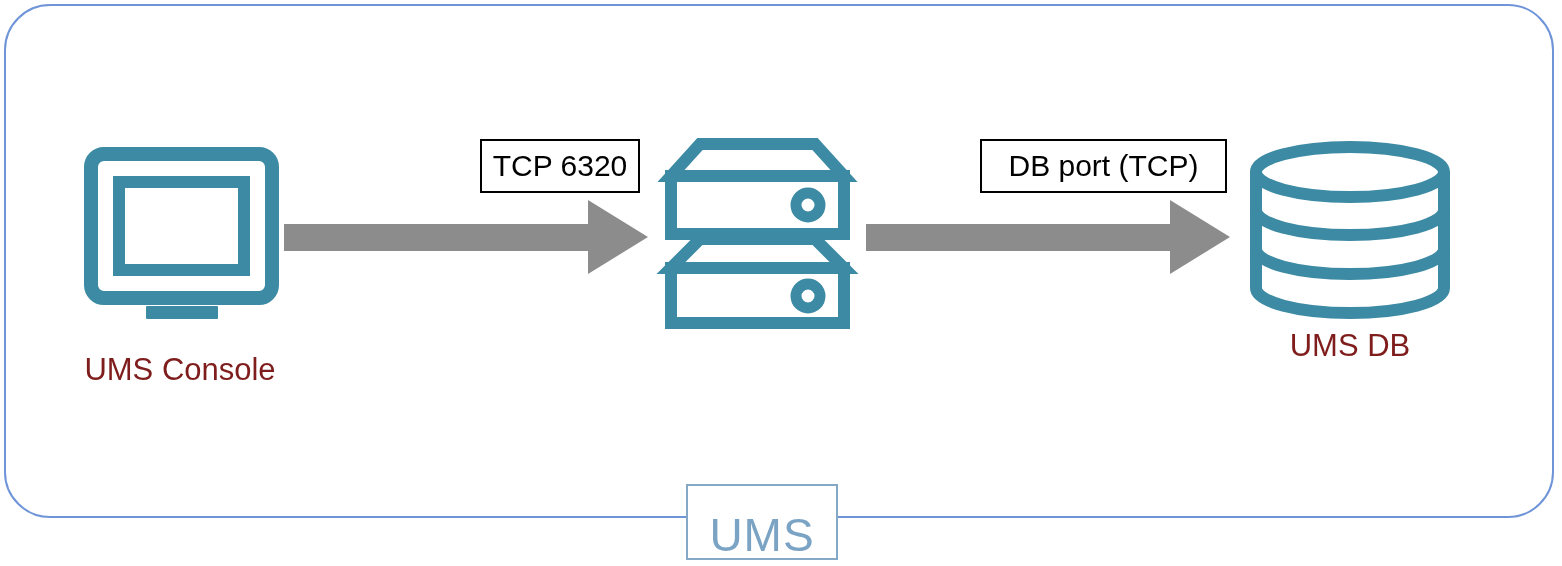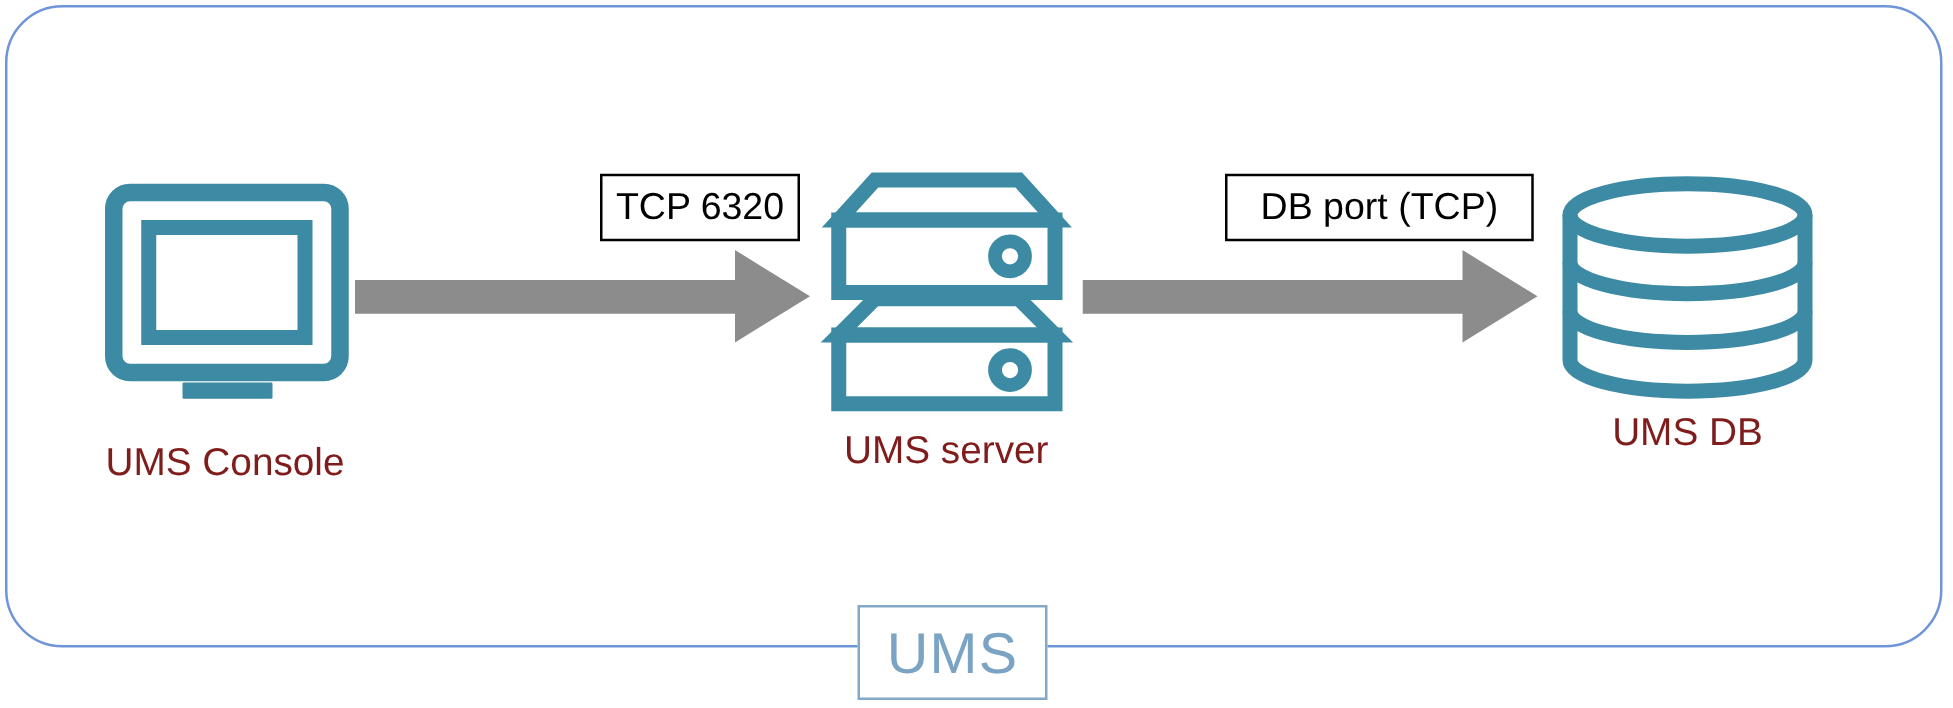--- a/index.html
+++ b/index.html
@@ -118,21 +118,20 @@
 
           <path d="M 76 138 L 105 109 L 220 109 L 249 138 Z"></path>
 
           <rect x="76" y="138" width="173" height="55"></rect>
         </g>
 
         <circle cx="213" cy="75" r="12" fill="none" stroke="#3c8aa3" stroke-width="11"></circle>
         <circle cx="213" cy="166" r="12" fill="none" stroke="#3c8aa3" stroke-width="11"></circle>
       </svg>
     </div>
-    <div class="node-label" style="margin-top:14px;">UMS server</div>
   </div>
 
   <div class="node" style="left:1188px; top:140px; width:324px;">
     <div class="node-icon" style="width:324px; height:190px;">
       <svg width="324" height="190" viewBox="0 0 324 190">
         <g fill="none" stroke="#3c8aa3" stroke-width="12" stroke-linecap="butt">
 
           <path d="M 68 32 L 68 148"></path>
           <path d="M 256 32 L 256 148"></path>
 
@@ -161,17 +160,17 @@
   </div>
 
   <div class="port-box" style="left:480px; top:139px; width:160px; height:54px;">
     <span>TCP 6320</span>
   </div>
 
   <div class="port-box" style="left:980px; top:139px; width:247px; height:54px;">
     <span>DB port (TCP)</span>
   </div>
 
-  <div class="ums-badge" style="left:686px; top:484px; width:152px; height:76px;">
+  <div class="ums-badge" style="left:686px; top:484px; width:152px; height:76px;align-items:flex-end;">
     <span class="ums-badge-text">UMS</span>
   </div>
 
 </div>
 
 </body></html>

